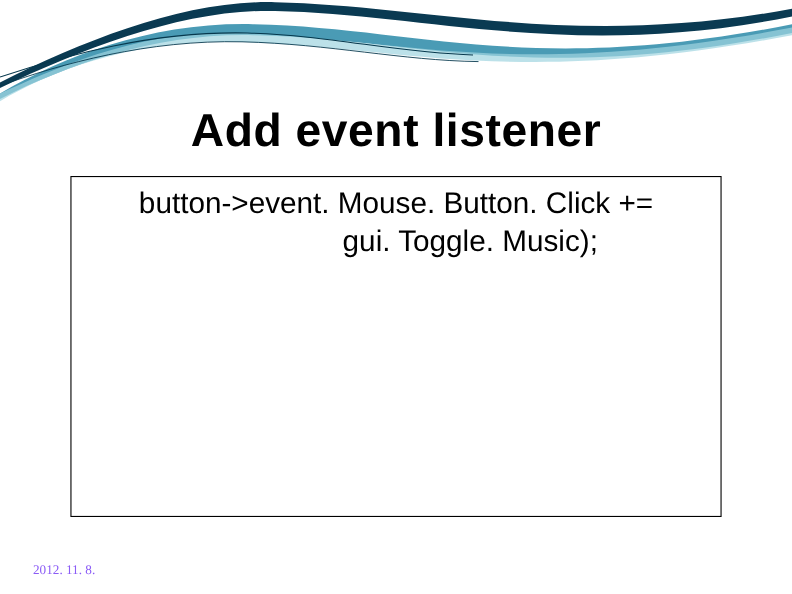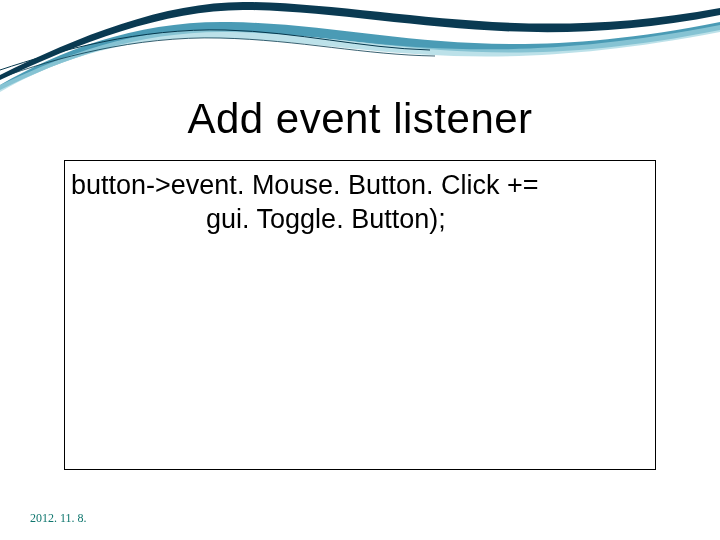--- a/index.html
+++ b/index.html
@@ -1,38 +1,38 @@
 <!DOCTYPE html>
 <html><head>
 <meta charset="utf-8">
 <style>
   * { margin: 0; padding: 0; box-sizing: border-box; }
   html, body { width: 720px; height: 540px; overflow: hidden; font-family: Arial, Helvetica, sans-serif; background: #fff; }
   .slide { position: relative; width: 720px; height: 540px; background: #fff; }
   .swoosh { position: absolute; top: 0; left: 0; width: 720px; height: 95px; pointer-events: none; }
-  .title { position: absolute; top: 95px; left: 0; width: 720px; text-align: center; font-size: 42px; font-weight: 400; color: #000; letter-spacing: 0.5px; }
-  .code-box { position: absolute; top: 160px; left: 64px; width: 592px; height: 310px; border: 1px solid #000; padding: 8px 6px; }
+  .title { position: absolute; top: 95px; left: 0; width: 720px; text-align: center; font-size: 42px; font-weight: 700; color: #000; letter-spacing: 0.5px; }
+  .code-box { position: absolute; top: 160px; left: 64px; width: 592px; height: 310px; border: 1px solid #000; padding: 8px 6px; text-align: center; }
   .code-line { font-size: 27px; color: #000; line-height: 1.25; font-family: Arial, Helvetica, sans-serif; white-space: pre; }
-  .date { position: absolute; left: 30px; bottom: 14px; font-size: 12px; font-family: Georgia, 'Times New Roman', serif; color: #0f766e; }
+  .date { position: absolute; left: 30px; bottom: 14px; font-size: 12px; font-family: Georgia, 'Times New Roman', serif; color: #8b5cf6; }
 </style>
 </head>
 <body>
 
 <div class="slide">
 
   <svg class="swoosh" viewBox="0 0 720 95" preserveAspectRatio="none">
     <path d="M 720 0 L 720 8 C 520 45 390 5 250 2 C 170 0 80 35 0 75 L 0 80 C 80 42 170 8 250 10 C 390 13 520 55 720 15 Z" fill="#0a3a52"></path>
     <path d="M 720 0 L 720 22 C 480 70 380 25 230 22 C 140 20 60 50 0 85 L 0 90 C 65 57 145 30 230 32 C 380 35 480 78 720 30 Z" fill="#2a8aa8" opacity="0.85"></path>
     <path d="M 720 0 L 720 32 C 460 82 360 40 210 38 C 120 36 45 65 0 92 L 0 85 C 50 62 125 28 210 30 C 360 33 460 75 720 25 Z" fill="#9fd4e0" opacity="0.7"></path>
     <path d="M 0 70 C 60 50 140 28 225 30 C 300 32 360 48 430 50" stroke="#06384d" stroke-width="1" fill="none"></path>
     <path d="M 0 78 C 55 58 135 36 220 38 C 300 40 365 55 435 56" stroke="#06384d" stroke-width="0.8" fill="none"></path>
   </svg>
 
   <div class="title">Add event listener</div>
 
   <div class="code-box">
     <div class="code-line">button-&gt;event. Mouse. Button. Click +=</div>
-    <div class="code-line">                  gui. Toggle. Button);</div>
+    <div class="code-line">                  gui. Toggle. Music);</div>
   </div>
 
   <div class="date">2012. 11. 8.</div>
 
 </div>
 
 </body></html>

